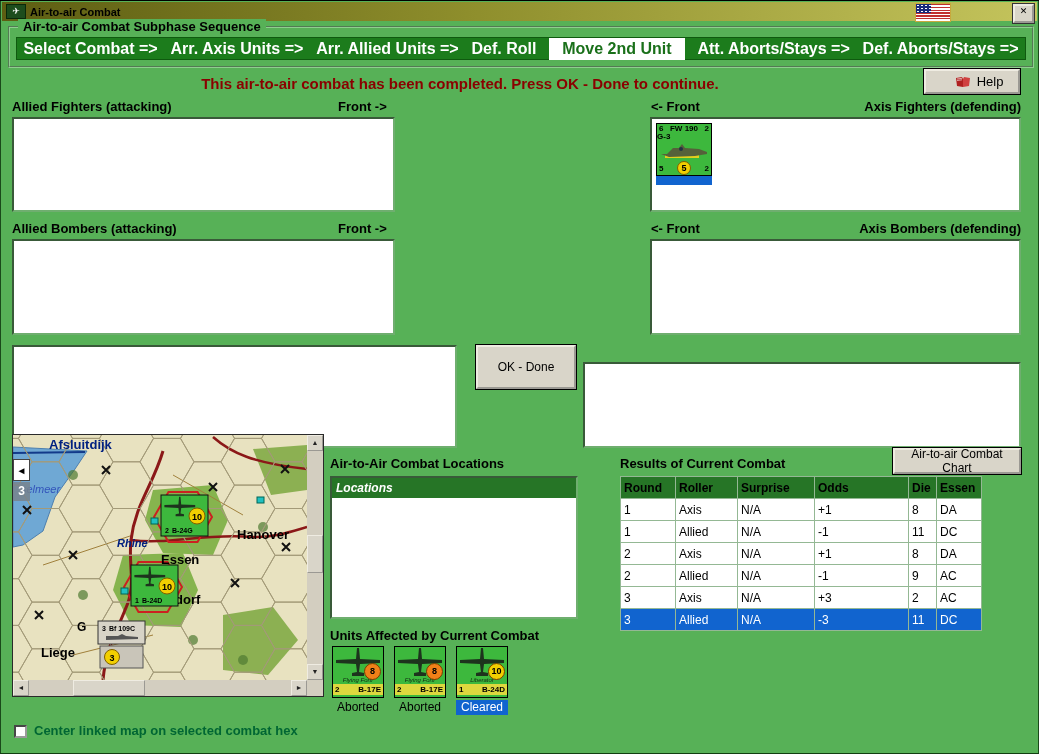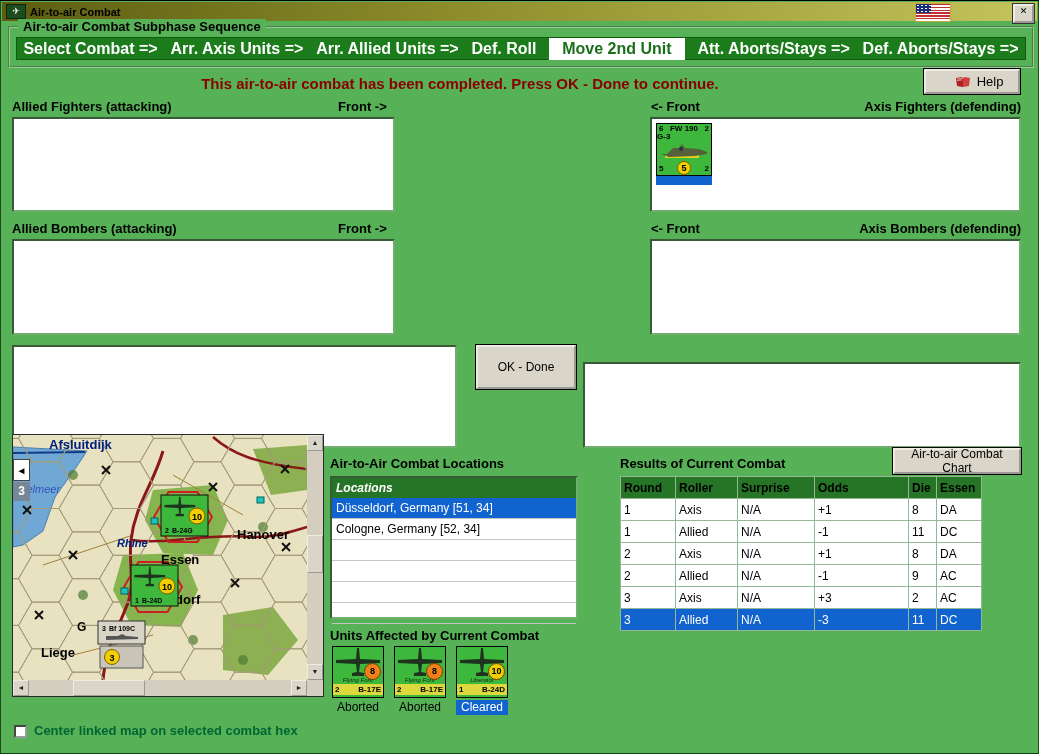--- a/index.html
+++ b/index.html
@@ -348,28 +348,20 @@
     </div>
     <div class="sb-corner"></div>
   </div>
 
   <div class="chk-box"></div>
   <span class="chk-label">Center linked map on selected combat hex</span>
 
   <span class="sec-label" style="left:330px;top:456px">Air-to-Air Combat Locations</span>
   <div class="loc-list">
     <div class="loc-header">Locations</div>
-    <div>
-        <div class="loc-row selected">Düsseldorf, Germany [51, 34]</div>
-        <div class="loc-row">Cologne, Germany [52, 34]</div>
-        <div class="loc-row"></div>
-        <div class="loc-row"></div>
-        <div class="loc-row"></div>
-        <div class="loc-row"></div>
-      </div>
   </div>
 
   <span class="sec-label" style="left:330px;top:628px">Units Affected by Current Combat</span>
   <div class="affected-row">
 
     <div class="affected-unit">
       <div class="bomber-counter">
         <svg width="48" height="30" viewBox="0 0 48 30">
           <path d="M23,1 L25,1 L26,12 L46,13 L46,16 L26,17 L25,25 L30,26 L30,29 L18,29 L18,26 L23,25 L22,17 L2,16 L2,13 L22,12 Z" fill="#1d331d"></path>
         </svg>

